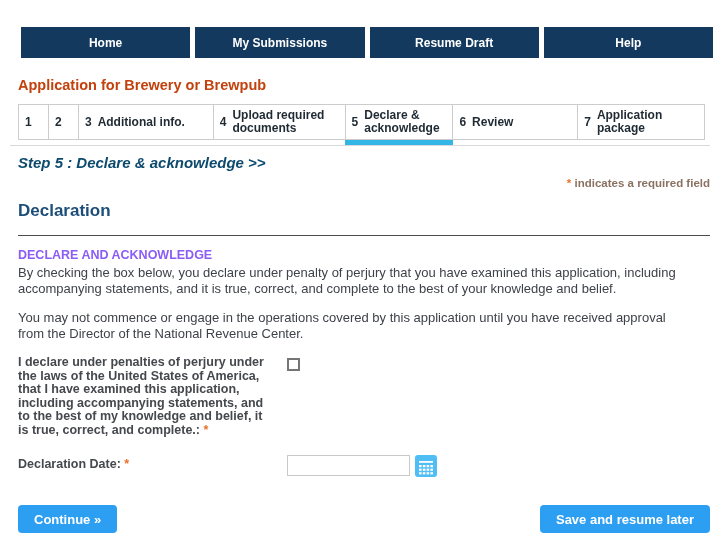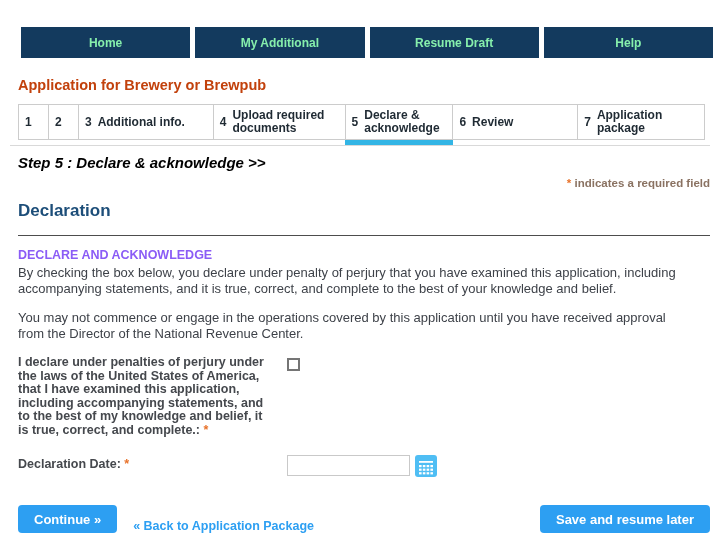--- a/index.html
+++ b/index.html
@@ -2,21 +2,21 @@
 <html><head>
 <meta charset="utf-8">
 <style>
   * { box-sizing: border-box; margin: 0; padding: 0; }
   html, body { width: 718px; height: 557px; background: #ffffff; overflow: hidden; }
   body { font-family: "Liberation Sans", sans-serif; color: #3e4249; }
 
   
   .nav { display: flex; gap: 5px; margin: 27px 5px 0 21px; }
   .nav-btn {
-    flex: 1; height: 31px; background: #133a5e; color: #86efac;
+    flex: 1; height: 31px; background: #133a5e; color: #ffffff;
     border: none; font-family: "Liberation Sans", sans-serif;
     font-size: 12px; font-weight: bold; cursor: pointer;
     display: flex; align-items: center; justify-content: center;
   }
 
   
   .content { margin: 0 8px 0 18px; }
 
   .app-title {
     margin-top: 19px; font-size: 14.5px; font-weight: bold; color: #c2410c;
@@ -32,21 +32,21 @@
   .tab-num { font-size: 12px; font-weight: bold; color: #1f2a33; }
   .tab-label { font-size: 12px; font-weight: bold; color: #1f2a33; line-height: 13px; }
   .tab.active::after {
     content: ""; position: absolute; left: -1px; right: -1px; bottom: -6px;
     height: 5px; background: #33b5e5;
   }
   .tabs-sep { height: 1px; background: #d9d9d9; margin-top: 5px; margin-left: -8px; width: 700px; }
 
   
   .step-heading {
-    margin-top: 8px; font-size: 15px; font-weight: bold; font-style: italic; color: #000000;
+    margin-top: 8px; font-size: 15px; font-weight: bold; font-style: italic; color: #0c4a6e;
   }
   .required-note { text-align: right; font-size: 11.5px; font-weight: bold; margin-top: 6px; color: #8a7262; }
   .required-note .star { color: #e8722a; }
 
   .section-title { margin-top: 12px; font-size: 17px; font-weight: bold; color: #1d4e79; }
   .dark-rule { height: 1px; background: #4d4d4d; border: none; margin-top: 14px; width: 692px; }
 
   
   .block-header { margin-top: 12px; font-size: 12.5px; font-weight: bold; color: #8b5cf6; }
   .para { margin-top: 3px; font-size: 13px; line-height: 15.5px; color: #3e4249; max-width: 670px; }
@@ -65,39 +65,39 @@
   .date-input {
     margin-left: 17px; width: 123px; height: 21px; border: 1px solid #c9c9c9;
     font-family: "Liberation Sans", sans-serif; font-size: 12px; padding: 0 4px;
   }
   .cal-btn {
     width: 22px; height: 22px; margin-left: 5px; padding: 0; border: none;
     background: transparent; cursor: pointer;
   }
 
   
-  .footer { display: flex; align-items: flex-end; margin-top: 28px; }
+  .footer { display: flex; align-items: center; margin-top: 28px; gap: 44px; }
   .btn-blue {
     background: #2d9ff2; color: #ffffff; border: none; border-radius: 4px;
     height: 28px; font-family: "Liberation Sans", sans-serif;
     font-size: 13px; font-weight: bold; cursor: pointer; padding: 0 16px;
   }
   .continue-btn { min-width: 93px; }
   .back-link {
     margin-left: 16px; margin-top: 4px; color: #2d9ff2; font-size: 12.5px;
     font-weight: bold; text-decoration: none; cursor: pointer;
   }
   .save-btn { margin-left: auto; margin-right: 0; min-width: 165px; }
 </style>
 </head>
 <body>
 
 <nav class="nav">
   <button class="nav-btn">Home</button>
-  <button class="nav-btn">My Additional</button>
+  <button class="nav-btn">My Submissions</button>
   <button class="nav-btn">Resume Draft</button>
   <button class="nav-btn">Help</button>
 </nav>
 
 <div class="content">
   <div class="app-title">Application for Brewery or Brewpub</div>
 
   <div class="tabs">
     <div class="tab" style="width:30px">
       <span class="tab-num">1</span>
@@ -162,16 +162,15 @@
         <rect x="4" y="17.2" width="2.6" height="2.2" fill="#ffffff"></rect>
         <rect x="7.8" y="17.2" width="2.6" height="2.2" fill="#ffffff"></rect>
         <rect x="11.6" y="17.2" width="2.6" height="2.2" fill="#ffffff"></rect>
         <rect x="15.4" y="17.2" width="2.6" height="2.2" fill="#ffffff"></rect>
       </svg>
     </button>
   </div>
 
   <div class="footer">
     <button class="btn-blue continue-btn">Continue »</button>
-    <a class="back-link">« Back to Application Package</a>
     <button class="btn-blue save-btn">Save and resume later</button>
   </div>
 </div>
 
 </body></html>

